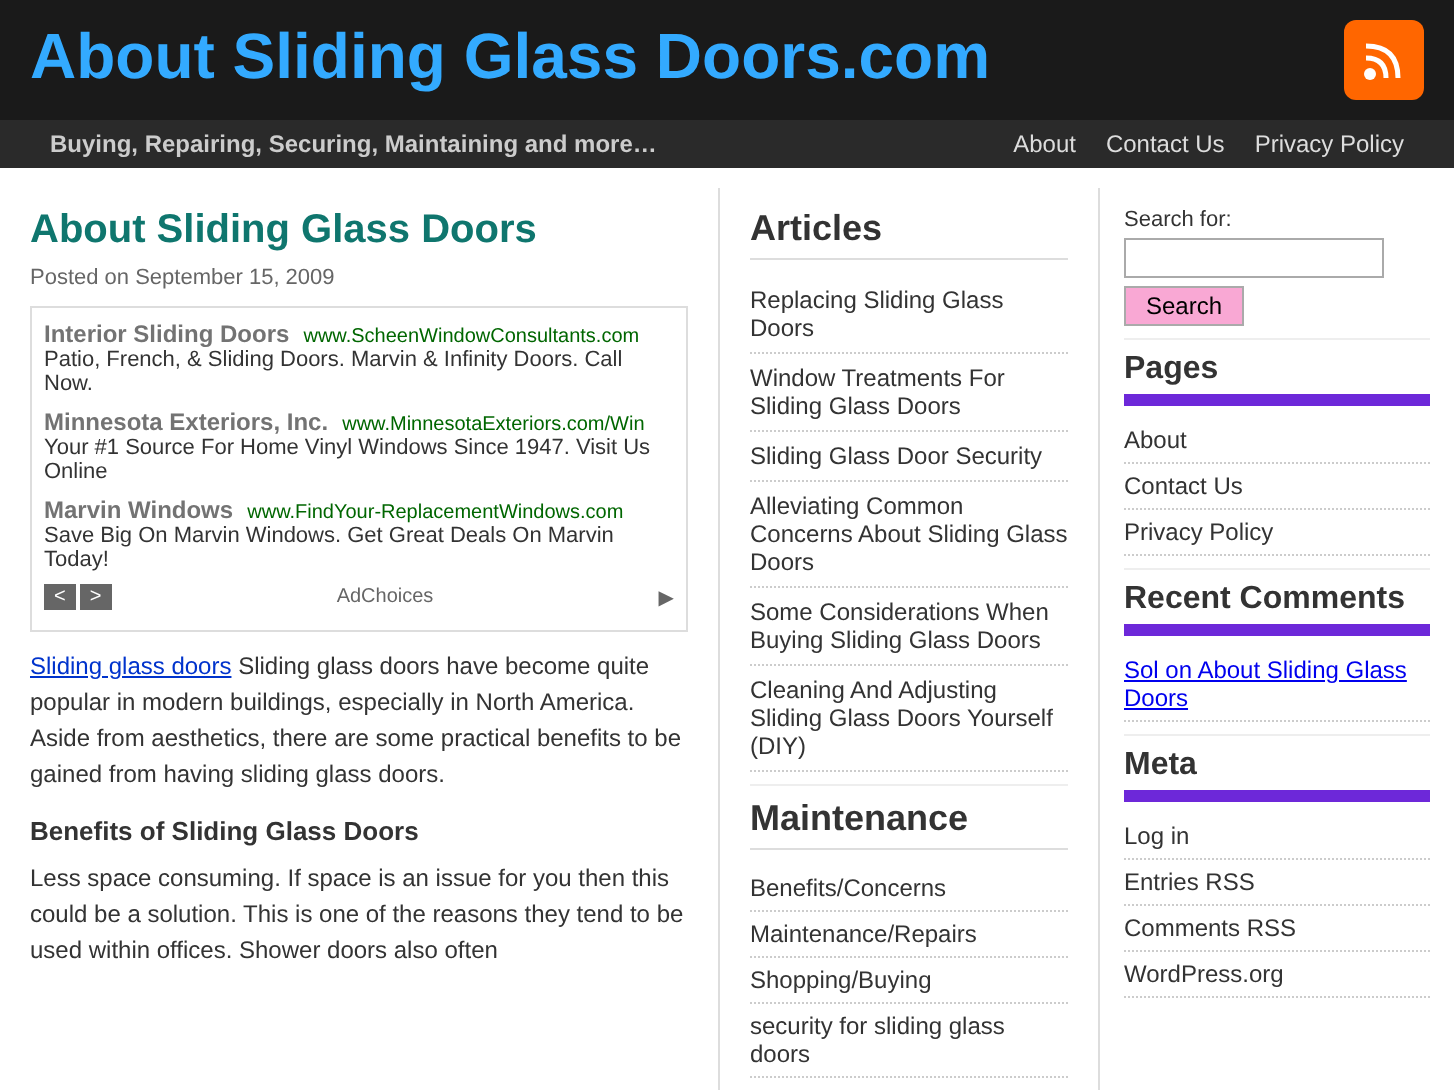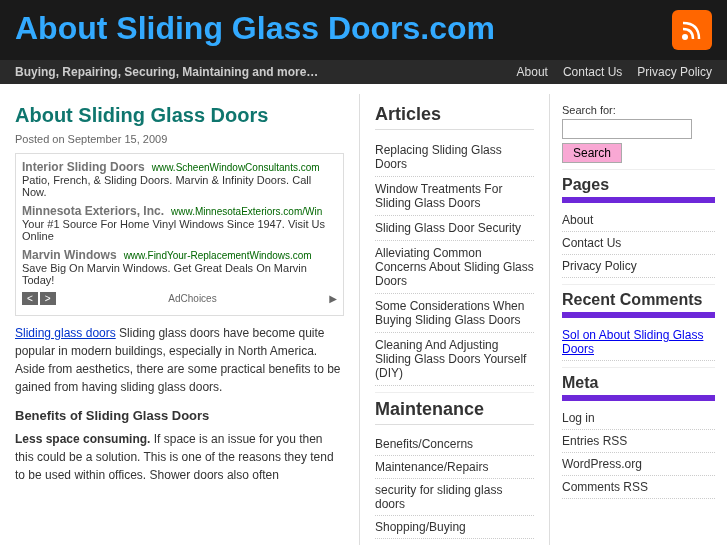--- a/index.html
+++ b/index.html
@@ -30,21 +30,21 @@
       color: white;
       font-size: 22px;
     }
 
     
     #navbar {
       background: #2a2a2a;
       display: flex;
       align-items: center;
       justify-content: space-between;
-      padding: 5px 15px;
+      padding: 5px 25px;
     }
     #tagline {
       color: #ccc;
       font-size: 12px;
       font-weight: bold;
     }
     #nav-links {
       display: flex;
       gap: 15px;
     }
@@ -136,21 +136,21 @@
     }
     .article-body a {
       color: #0033cc;
     }
     .article-body .section-heading {
       font-size: 13px;
       font-weight: bold;
       margin: 10px 0 4px;
     }
     .article-body .bold-intro {
-      font-weight: bold;
+      font-weight: normal;
     }
 
     
     #middle {
       width: 190px;
       padding: 10px 15px;
       border-right: 1px solid #ddd;
     }
     #middle h2 {
       font-size: 18px;
@@ -340,22 +340,22 @@
       <li><a href="#">Some Considerations When Buying Sliding Glass Doors</a></li>
       <li><a href="#">Cleaning And Adjusting Sliding Glass Doors Yourself (DIY)</a></li>
     </ul>
 
     <div class="divider"></div>
 
     <h2>Maintenance</h2>
     <ul class="category-list">
       <li><a href="#">Benefits/Concerns</a></li>
       <li><a href="#">Maintenance/Repairs</a></li>
+      <li><a href="#">Shopping/Buying</a></li>
       <li><a href="#">security for sliding glass doors</a></li>
-      <li><a href="#">Shopping/Buying</a></li>
       <li><a href="#">Uncategorized</a></li>
     </ul>
   </div>
 
   <div id="sidebar">
 
     <div>
       <p class="search-label">Search for:</p>
       <input type="text" class="search-input" style="">
       <br>
@@ -379,18 +379,18 @@
         <a href="#">Sol on About Sliding Glass Doors</a>
       </li>
     </ul>
 
     <div class="divider"></div>
 
     <h2>Meta</h2>
     <ul class="meta-list">
       <li><a href="#">Log in</a></li>
       <li><a href="#">Entries RSS</a></li>
+      <li><a href="#">Comments RSS</a></li>
       <li><a href="#">WordPress.org</a></li>
-      <li><a href="#">Comments RSS</a></li>
     </ul>
   </div>
 
 </div>
 
 </body></html>

